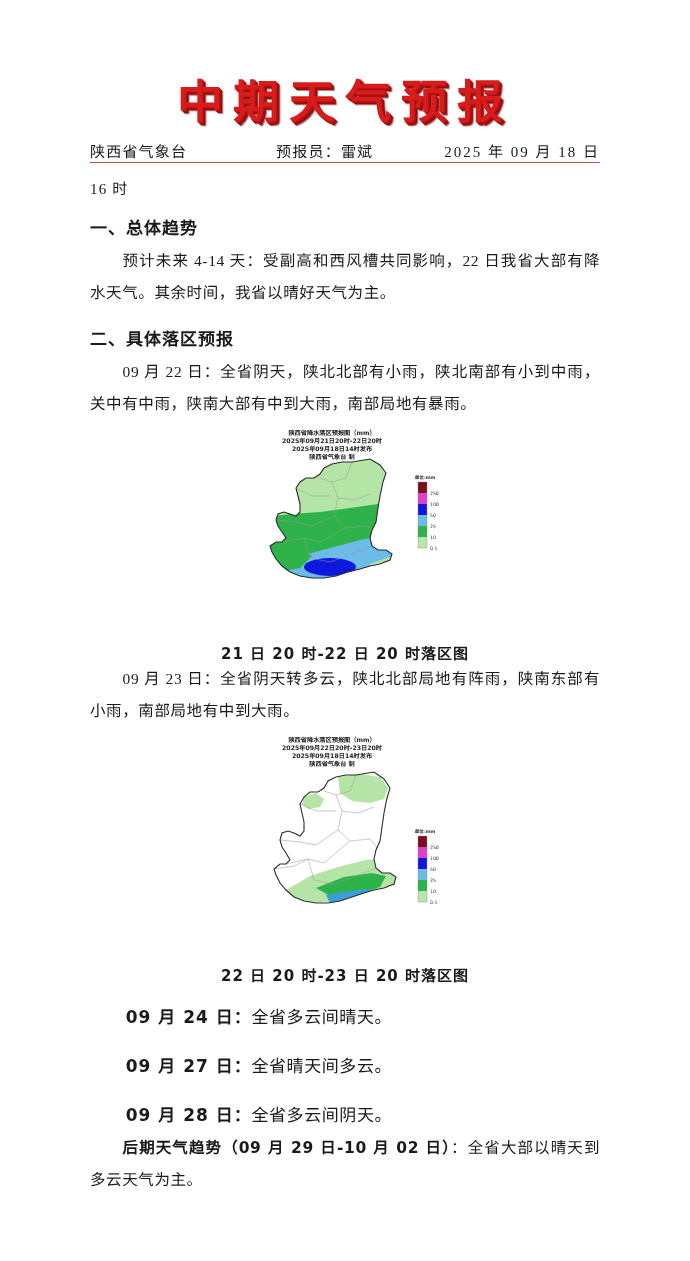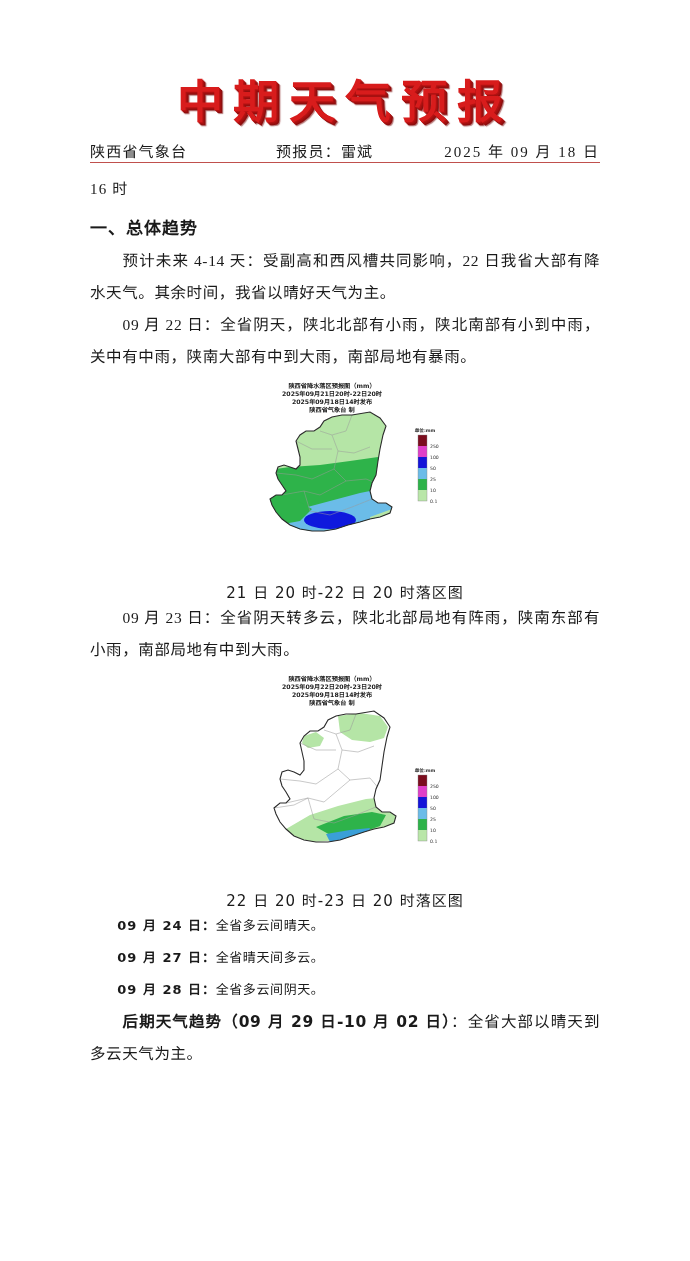--- a/index.html
+++ b/index.html
@@ -70,24 +70,25 @@
   }
   .para{
     font-size:15.5px;
     line-height:32px;
     letter-spacing:.6px;
     text-align:justify;
     text-justify:inter-ideograph;
   }
   .para.indent{text-indent:2.1em;}
   .day-line{
-    font-size:13px;
+    font-size:17px;
     line-height:32px;
     letter-spacing:.6px;
     text-indent:2.1em;
+    margin-top:16px;
   }
   .day-line .d{
     font-family:"DejaVu Sans","Liberation Sans",sans-serif;
     font-weight:bold;
     letter-spacing:1px;
   }
   .day-line .sep{font-weight:bold;}
   .trend-line{
     font-size:15.5px;
     line-height:32px;
@@ -103,43 +104,44 @@
   
   .figure{
     margin:6px 0 0 0;
     position:relative;
     width:100%;
   }
   .map-canvas{display:block;margin:0 auto;}
   .fig-caption{
     text-align:center;
     font-family:"DejaVu Sans","Liberation Sans",sans-serif;
-    font-weight:normal;
+    font-weight:bold;
     font-size:15px;
     letter-spacing:1px;
-    margin-top:2px;
+    margin-top:16px;
   }
 </style>
 </head>
 <body>
 
 <div class="page">
 
   <div class="doc-title">中期天气预报</div>
 
   <div class="meta-row">
     <span class="meta-office">陕西省气象台</span>
     <span class="meta-forecaster">预报员：雷斌</span>
     <span class="meta-date">2025 年 09 月 18 日</span>
   </div>
   <div class="meta-time">16 时</div>
 
   <div class="sec-head">一、总体趋势</div>
   <div class="para indent">预计未来 4-14 天：受副高和西风槽共同影响，22 日我省大部有降水天气。其余时间，我省以晴好天气为主。</div>
 
+  <div class="sec-head">二、具体落区预报</div>
 
   <div class="para" style="text-indent:2.1em;"><span class="d">09 月 22 日</span><span class="sep">：</span><span>全省阴天，陕北北部有小雨，陕北南部有小到中雨，关中有中雨，陕南大部有中到大雨，南部局地有暴雨。</span></div>
 
   <div class="figure">
     <svg class="map-canvas" width="250" height="200" viewBox="0 0 250 200">
 
       <text x="112" y="9" text-anchor="middle" font-size="6.2" font-weight="bold" font-family="DejaVu Sans, Liberation Sans, sans-serif" fill="#222">陕西省降水落区预报图（mm）</text>
       <text x="112" y="17" text-anchor="middle" font-size="6.2" font-weight="bold" font-family="DejaVu Sans, Liberation Sans, sans-serif" fill="#222">2025年09月21日20时-22日20时</text>
       <text x="112" y="25" text-anchor="middle" font-size="6.2" font-weight="bold" font-family="DejaVu Sans, Liberation Sans, sans-serif" fill="#222">2025年09月18日14时发布</text>
       <text x="112" y="33" text-anchor="middle" font-size="6.2" font-weight="bold" font-family="DejaVu Sans, Liberation Sans, sans-serif" fill="#222">陕西省气象台  制</text>

